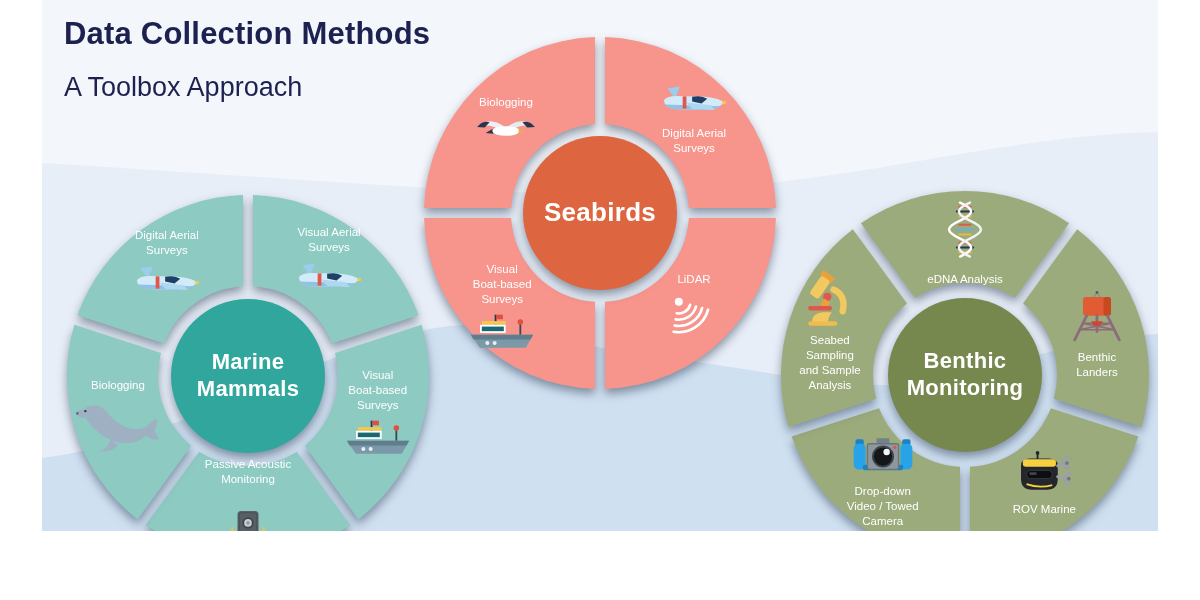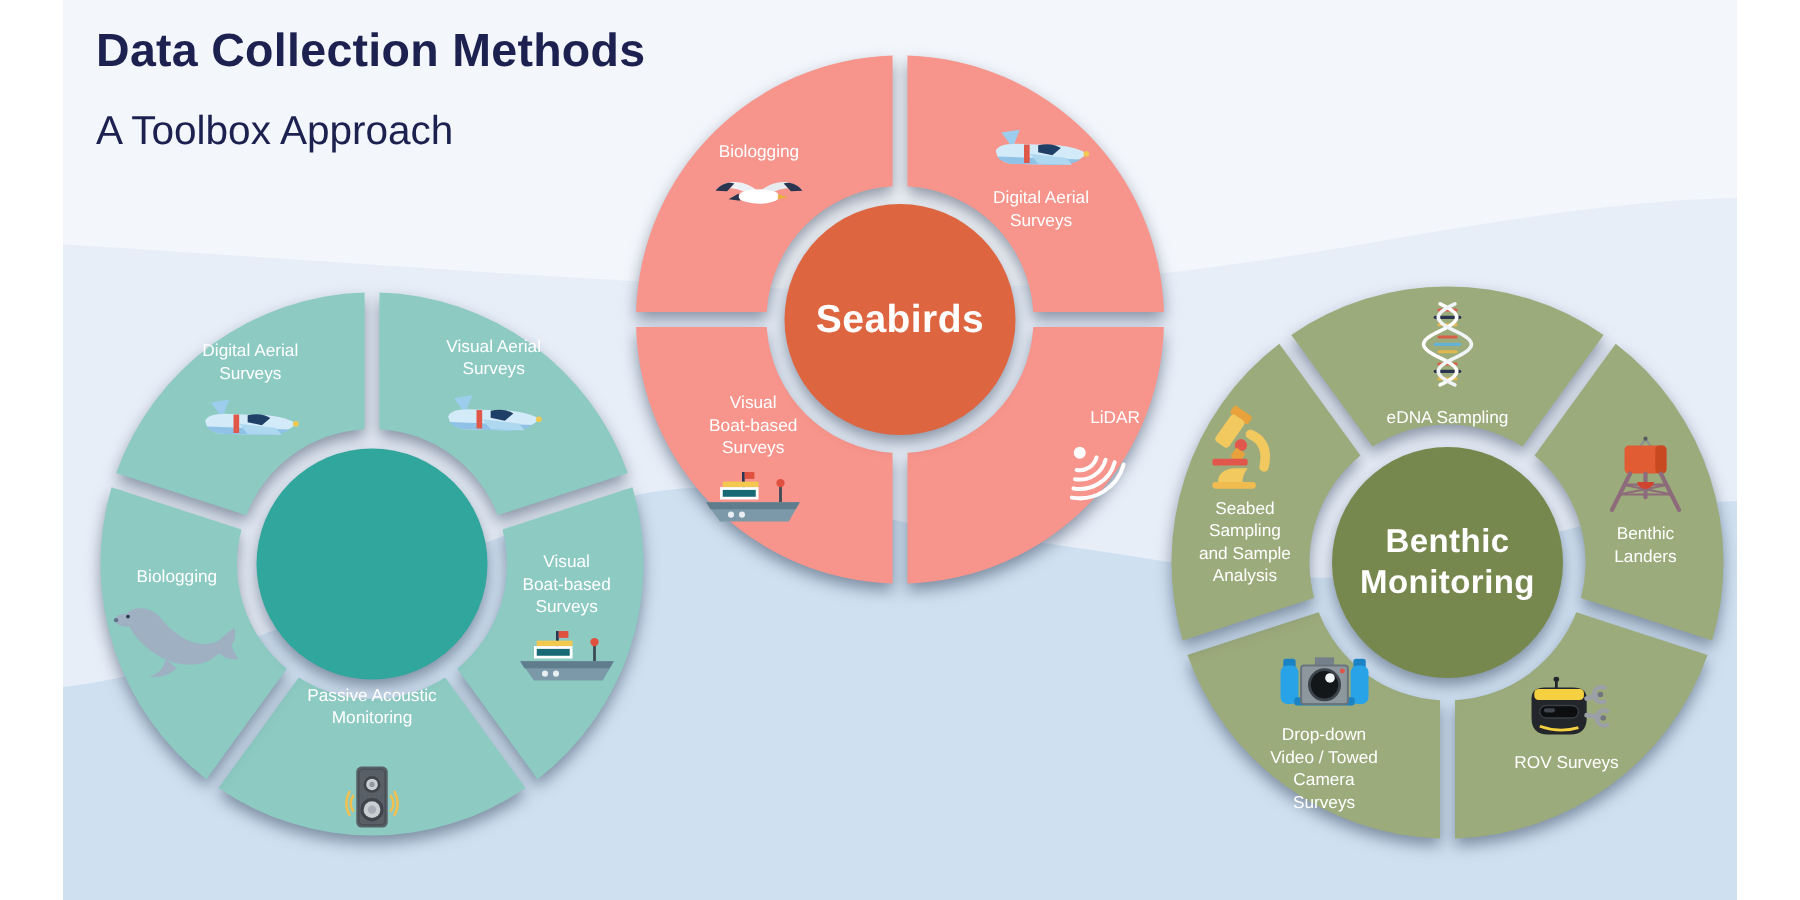--- a/index.html
+++ b/index.html
@@ -1,16 +1,16 @@
 <!DOCTYPE html>
 <html><head>
 <meta charset="utf-8">
 <style>
   html,body{margin:0;padding:0;background:#ffffff;}
-  .stage{position:relative;width:1200px;height:600px;background:#ffffff;overflow:hidden;
+  .stage{position:relative;width:1200px;height:531px;background:#ffffff;overflow:hidden;
          font-family:"Liberation Sans",sans-serif;}
   .bg-svg{position:absolute;left:42px;top:0;display:block;}
   .header{position:absolute;left:64px;top:16px;color:#1c2150;}
   .header h1{font-size:31px;margin:0;font-weight:700;letter-spacing:.2px;}
   .header .sub{font-size:27px;margin-top:20px;font-weight:400;}
   .logo{position:absolute;top:12px;right:50px;font-size:24px;white-space:nowrap;}
   .logo .p{color:#66b3e4;font-weight:700;letter-spacing:1px;}
   .logo .s{color:#57585c;margin-left:6px;font-weight:400;letter-spacing:.5px;}
   .wheel{position:absolute;width:480px;height:480px;}
   .wheel-svg{position:absolute;left:0;top:0;overflow:visible;}
@@ -43,20 +43,22 @@
   <div id="wheels">
       <div class="wheel" style="left: 8px; top: 136px;">
         <svg class="wheel-svg" width="480" height="480" viewBox="-240 -240 480 480">
           <path d="M-170.53045124384983,-60.666013537803444 A181,181 0 0 1 -5.000000000000028,-180.93092604637826 L-4.999999999999996,-89.86100377805714 A90,90 0 0 0 -83.91780823206992,-32.52385988048679 Z" fill="#8ccac2" style="filter: drop-shadow(rgba(44, 58, 82, 0.5) 0px 5px 5px);"></path>
           <path d="M5.000000000000047,-180.93092604637826 A181,181 0 0 1 170.53045124384983,-60.666013537803465 L83.91780823206992,-32.52385988048678 A90,90 0 0 0 4.999999999999985,-89.86100377805714 Z" fill="#8ccac2" style="filter: drop-shadow(rgba(44, 58, 82, 0.5) 0px 5px 5px);"></path>
           <path d="M173.6206211875993,-51.155448374851936 A181,181 0 0 1 110.39361498555601,143.43726771805444 L56.864057748814936,69.76015292657722 A90,90 0 0 0 87.0079781758194,-23.013294717535246 Z" fill="#8ccac2" style="filter: drop-shadow(rgba(44, 58, 82, 0.5) 0px 5px 5px);"></path>
           <path d="M102.30344504180651,149.31512024097918 A181,181 0 0 1 -102.30344504180651,149.31512024097918 L-48.77388780506547,75.63800544950195 A90,90 0 0 0 48.77388780506546,75.63800544950195 Z" fill="#8ccac2" style="filter: drop-shadow(rgba(44, 58, 82, 0.5) 0px 5px 5px);"></path>
           <path d="M-110.39361498555597,143.43726771805447 A181,181 0 0 1 -173.62062118759928,-51.15544837485199 L-87.00797817581939,-23.013294717535256 A90,90 0 0 0 -56.86405774881494,69.7601529265772 Z" fill="#8ccac2" style="filter: drop-shadow(rgba(44, 58, 82, 0.5) 0px 5px 5px);"></path>
           <circle r="77" fill="#31a69c" style="filter: drop-shadow(rgba(44, 58, 82, 0.5) 0px 5px 5px);"></circle>
         </svg>
+        <div class="center-label" style="font-size: 22px;">Marine
+Mammals</div>
         <div class="overlay" style="left: 158.886px; top: 128.356px;">
           <div class="seg-label">Digital Aerial
 Surveys</div>
           <svg width="68" height="38">
             <use href="#icon-plane" xlink:href="#icon-plane"></use>
           </svg>
         </div>
         <div class="overlay" style="left: 321.114px; top: 125px;">
           <div class="seg-label">Visual Aerial
 Surveys</div>
@@ -101,21 +103,21 @@
             <use href="#icon-seagull" xlink:href="#icon-seagull"></use>
           </svg>
         </div>
         <div class="overlay" style="left: 334.045px; top: 145.955px;">
           <svg width="68" height="38">
             <use href="#icon-plane" xlink:href="#icon-plane"></use>
           </svg>
           <div class="seg-label">Digital Aerial
 Surveys</div>
         </div>
-        <div class="overlay" style="left: 334.045px; top: 334.045px; align-items: flex-end;">
+        <div class="overlay" style="left: 334.045px; top: 334.045px;">
           <div class="seg-label">LiDAR</div>
           <svg width="50" height="50">
             <use href="#icon-lidar" xlink:href="#icon-lidar"></use>
           </svg>
         </div>
         <div class="overlay" style="left: 142.17px; top: 334.474px;">
           <div class="seg-label">Visual
 Boat-based
 Surveys</div>
           <svg width="66" height="40">
@@ -131,34 +133,34 @@
           <path d="M-4.999999999999985,183.93205267163196 A184,184 0 0 1 -173.38469227702427,61.59341266727802 L-85.82279933217082,33.14282901005798 A92,92 0 0 0 -4.999999999999994,91.86402995732334 Z" fill="#9cab7b" style="filter: drop-shadow(rgba(44, 58, 82, 0.5) 0px 5px 5px);"></path>
           <path d="M-176.47486222077376,52.0828475043264 A184,184 0 0 1 -112.15763295614241,-145.86523016015585 L-58.04140699694337,-71.38063514578147 A92,92 0 0 0 -88.9129692759203,23.632263847106408 Z" fill="#9cab7b" style="filter: drop-shadow(rgba(44, 58, 82, 0.5) 0px 5px 5px);"></path>
           <circle r="77" fill="#77884e" style="filter: drop-shadow(rgba(44, 58, 82, 0.5) 0px 5px 5px);"></circle>
         </svg>
         <div class="center-label" style="font-size: 22px;">Benthic
 Monitoring</div>
         <div class="overlay" style="left: 240px; top: 107px;">
           <svg width="36" height="70">
             <use href="#icon-dna" xlink:href="#icon-dna"></use>
           </svg>
-          <div class="seg-label">eDNA Sampling</div>
+          <div class="seg-label">eDNA Analysis</div>
         </div>
         <div class="overlay" style="left: 371.97px; top: 199.653px;">
           <svg width="60" height="54">
             <use href="#icon-lander" xlink:href="#icon-lander"></use>
           </svg>
           <div class="seg-label">Benthic
 Landers</div>
         </div>
         <div class="overlay" style="left: 319.351px; top: 349.217px;">
           <svg width="68" height="46">
             <use href="#icon-rov" xlink:href="#icon-rov"></use>
           </svg>
-          <div class="seg-label">ROV Surveys</div>
+          <div class="seg-label">ROV Marine</div>
         </div>
         <div class="overlay" style="left: 157.71px; top: 353.262px;">
           <svg width="66" height="46">
             <use href="#icon-camera" xlink:href="#icon-camera"></use>
           </svg>
           <div class="seg-label">Drop-down
 Video / Towed
 Camera
 Surveys</div>
         </div>

